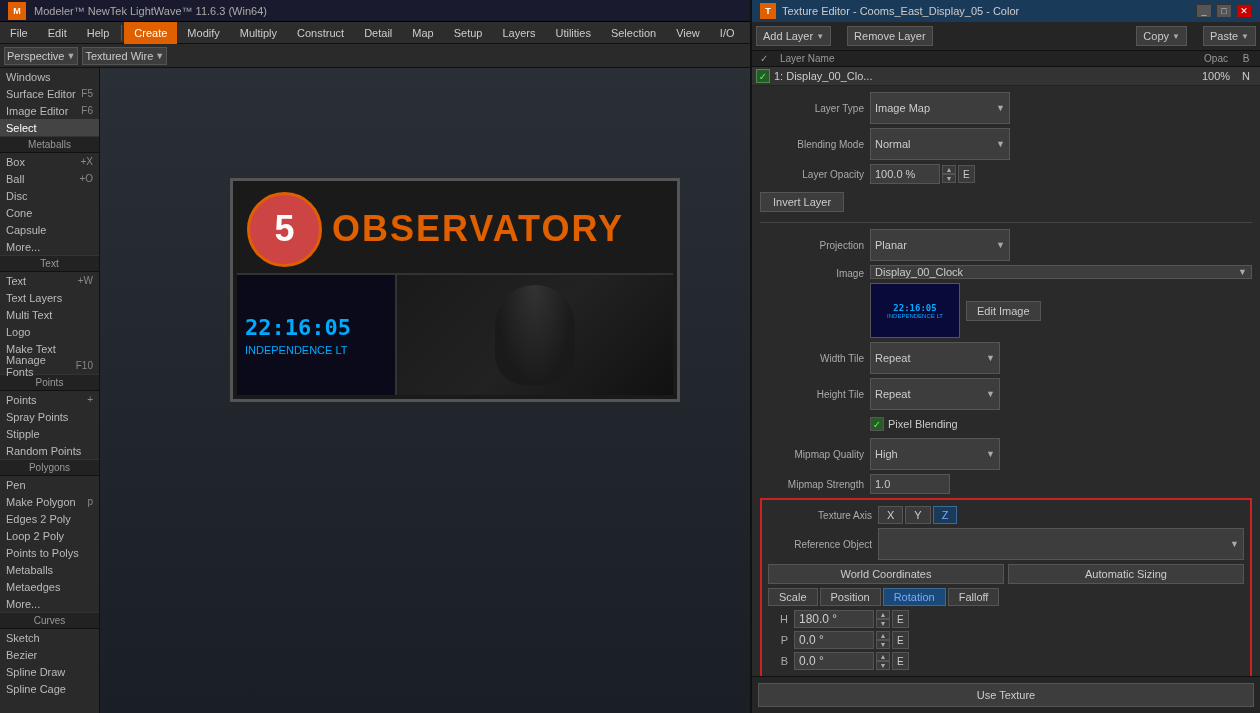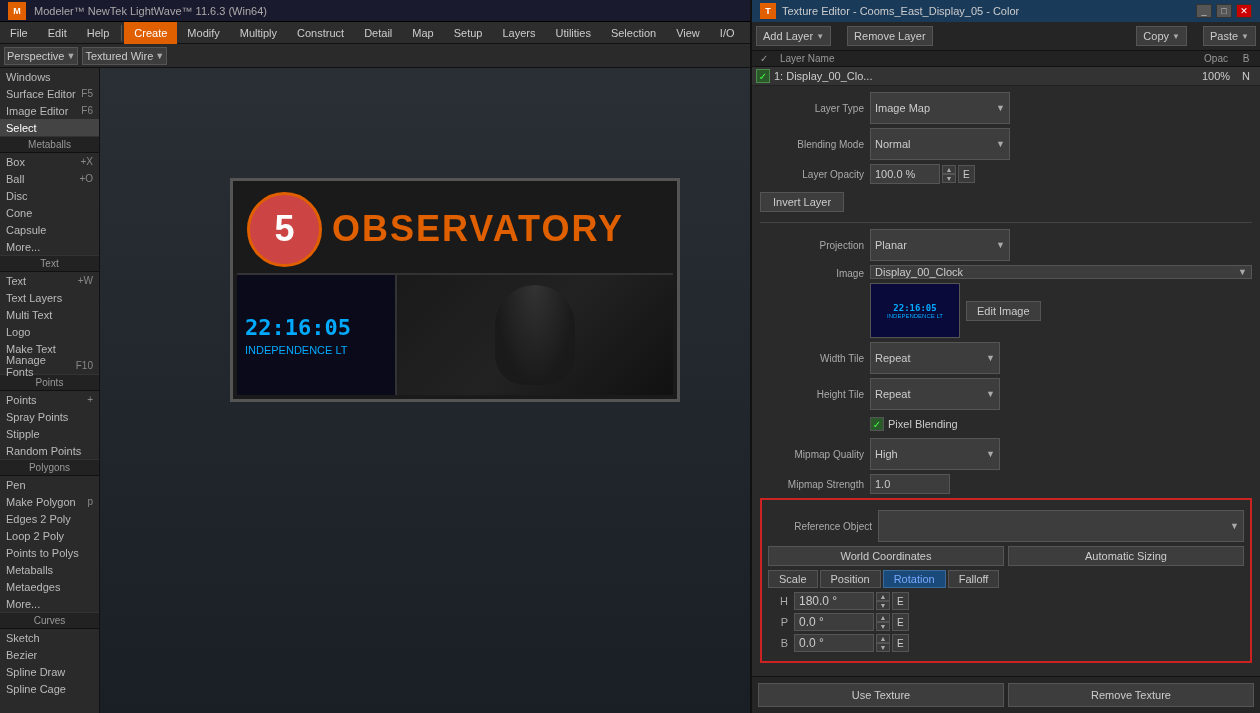--- a/index.html
+++ b/index.html
@@ -920,20 +920,32 @@
 
       <div class="tex-row">
         <div class="tex-label" style="width:110px;">Mipmap Strength</div>
         <div class="tex-input" style="width:80px;">
           <span>1.0</span>
         </div>
       </div>
 
       <div class="red-border-section">
 
+        <div class="tex-axis-row">
+          <div class="tex-label" style="width:110px;">Texture Axis</div>
+          <div class="axis-btn">
+            <span>X</span>
+          </div>
+          <div class="axis-btn">
+            <span>Y</span>
+          </div>
+          <div class="axis-btn z">
+            <span>Z</span>
+          </div>
+        </div>
 
         <div class="ref-row">
           <div class="tex-label" style="width:110px;">Reference Object</div>
           <div class="tex-dropdown" style="flex:1;">
             <span></span>
             <span class="dd-arrow">▼</span>
           </div>
         </div>
 
         <div class="tex-2btn-row">
@@ -983,18 +995,17 @@
           </div>
           <div class="e-btn">E</div>
         </div>
 
       </div>
 
     </div>
 
     <div class="tex-bottom-row">
       <div class="tex-big-btn">Use Texture</div>
-      <div class="tex-big-btn">Remove Texture</div>
     </div>
 
   </div>
 
 </div>
 
 </body></html>

